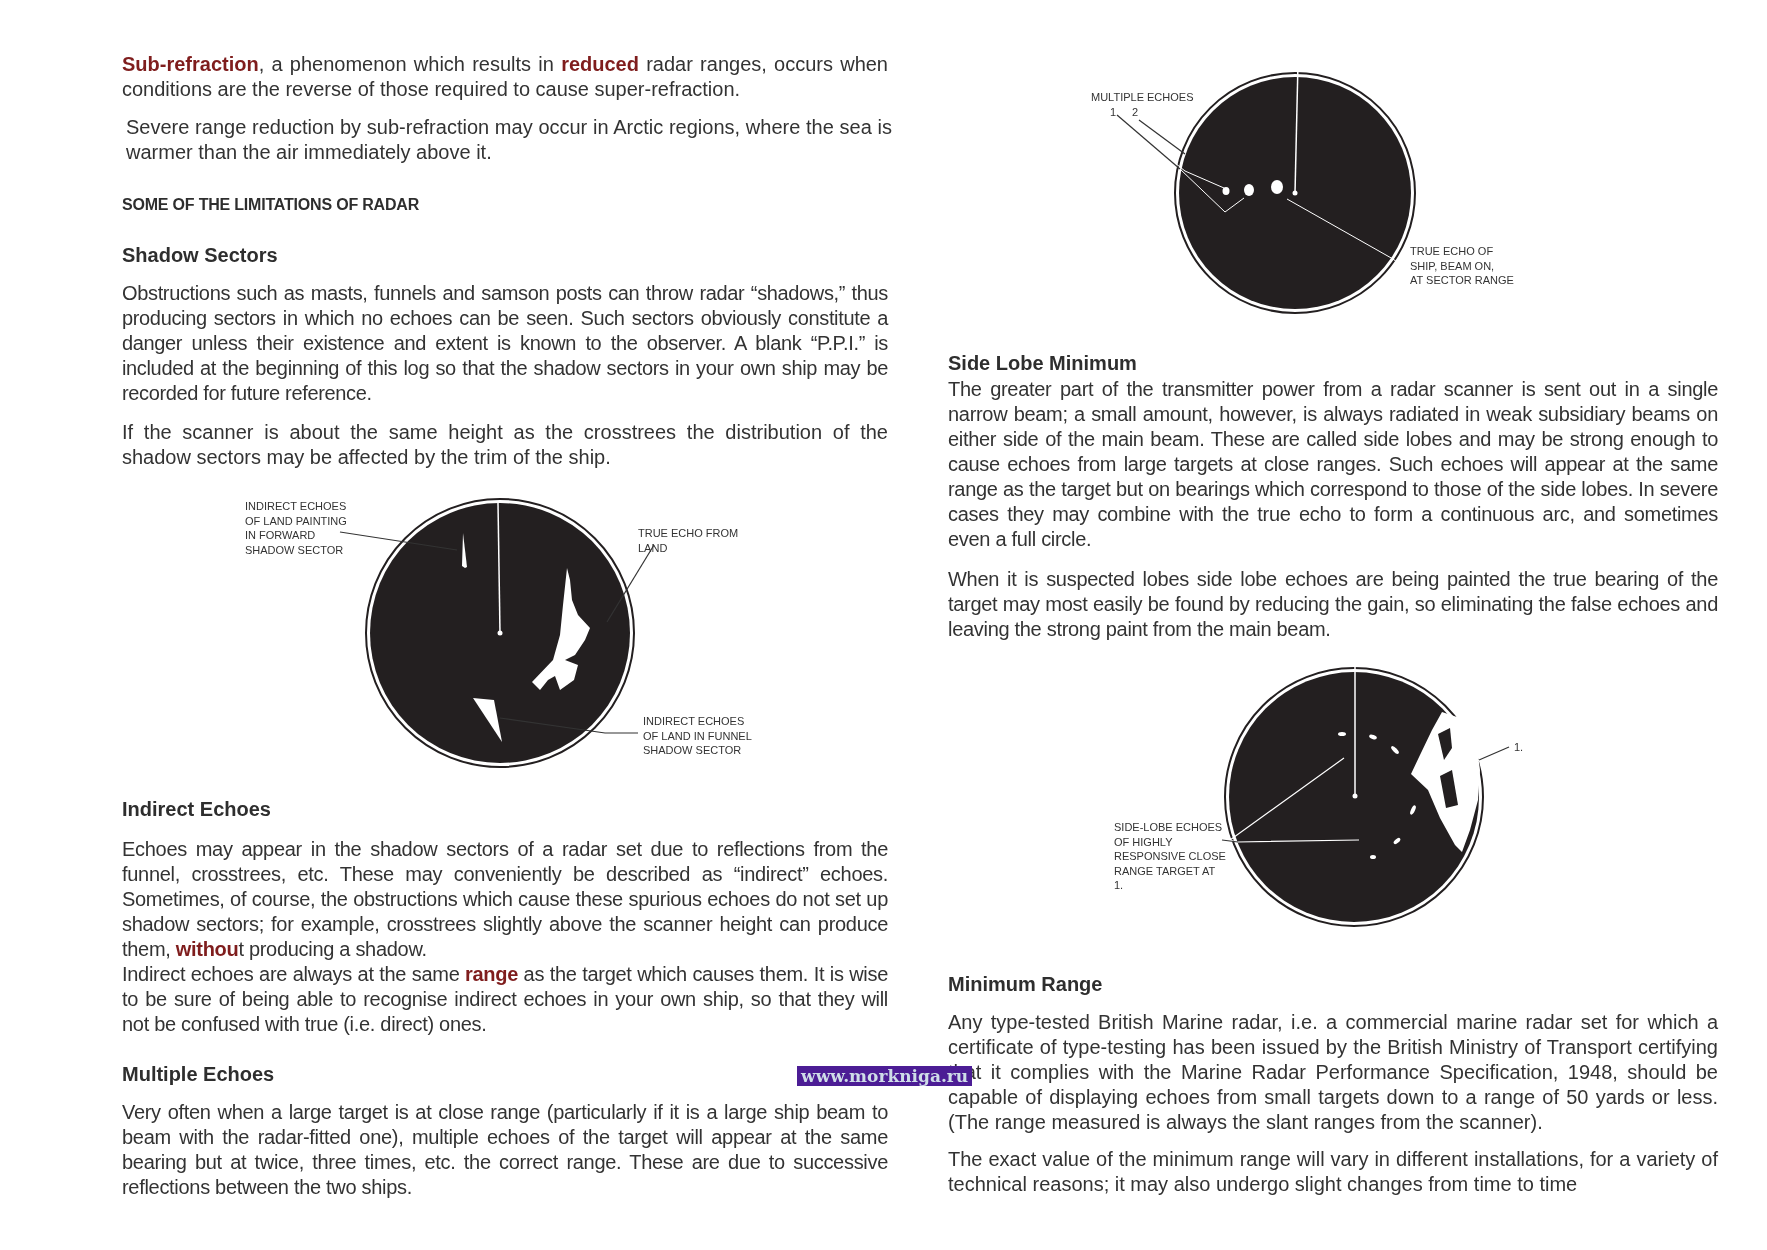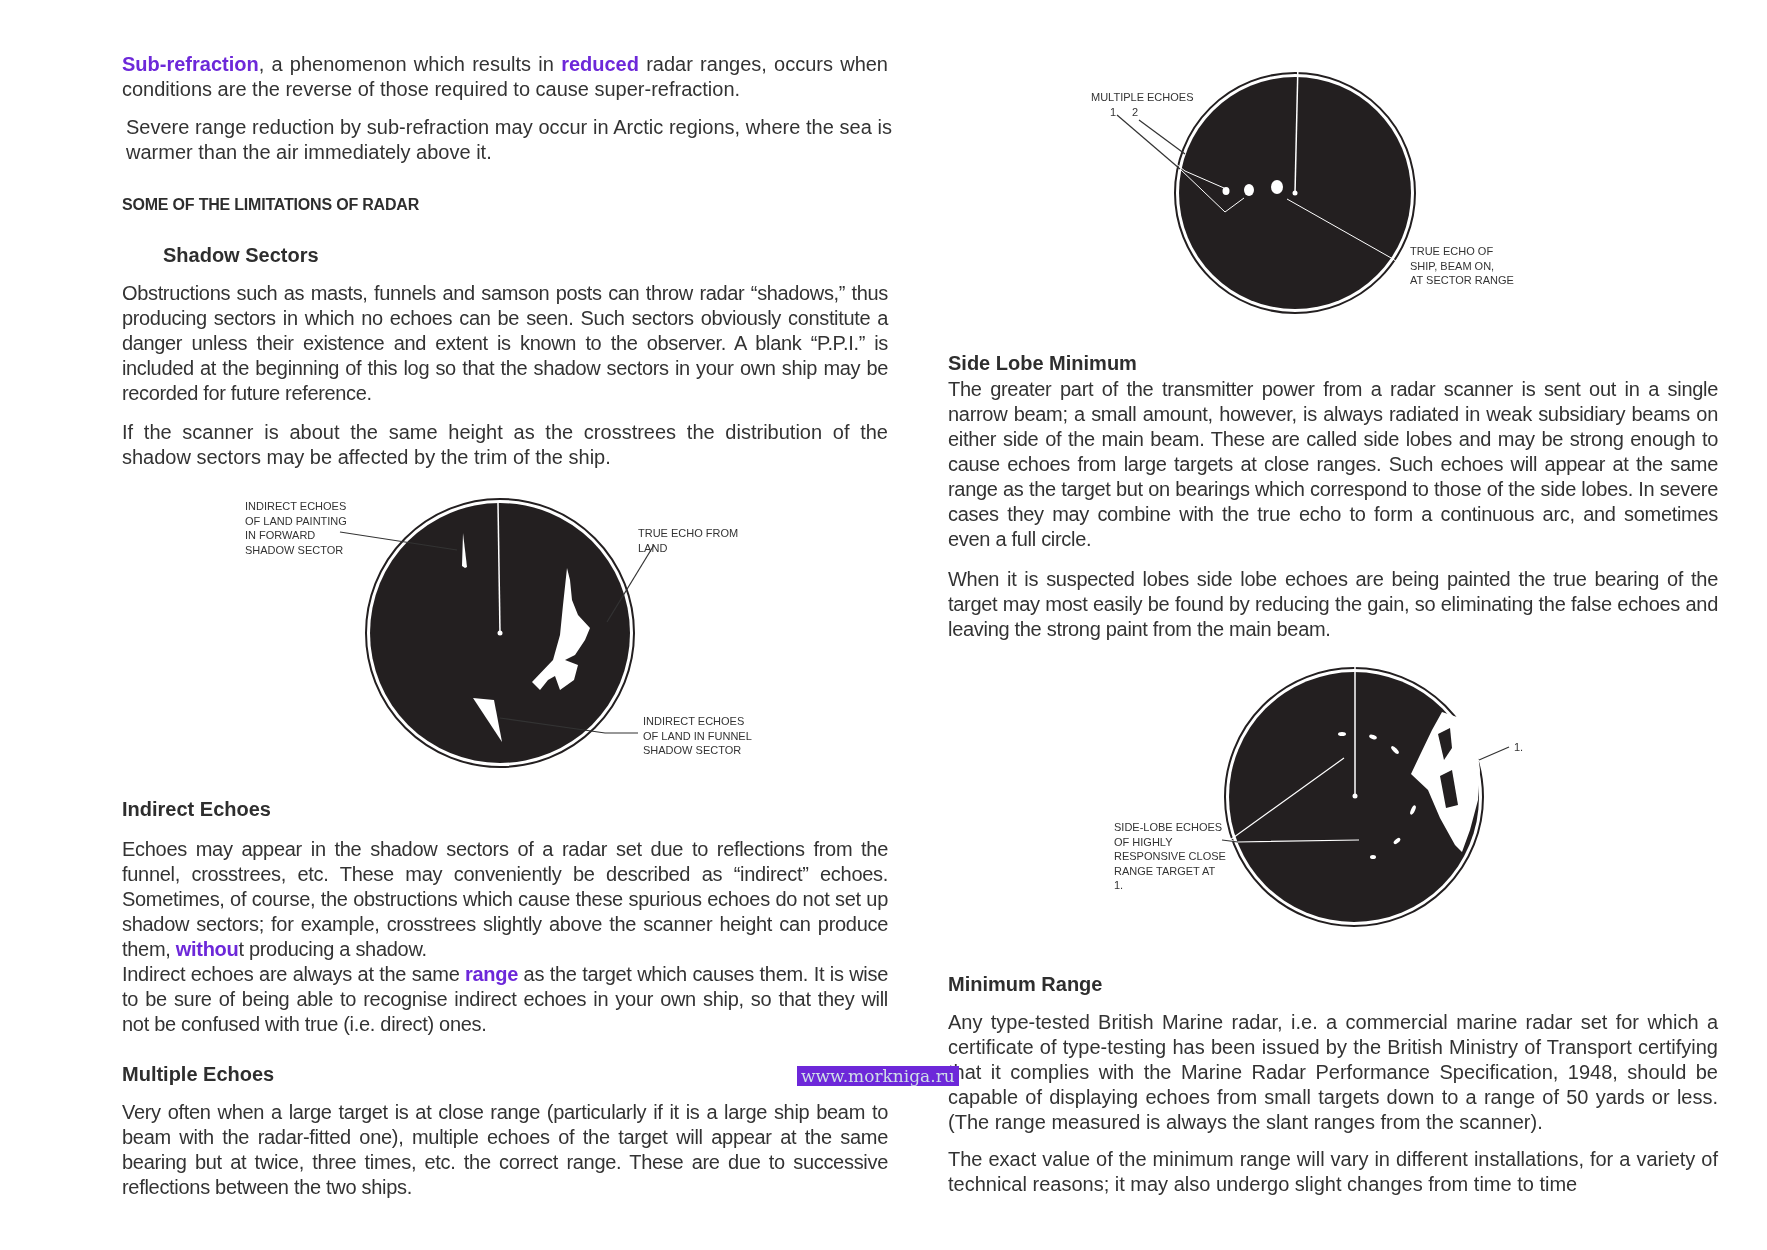--- a/index.html
+++ b/index.html
@@ -5,38 +5,38 @@
   html, body { margin: 0; padding: 0; background: #ffffff; }
   body { width: 1767px; height: 1250px; position: relative; overflow: hidden;
          font-family: "Liberation Sans", sans-serif; color: #333333; }
   .col { position: absolute; font-size: 20px; line-height: 25px; }
   .left { left: 122px; width: 766px; }
   .right { left: 948px; width: 770px; }
   p { margin: 0; text-align: justify; }
   .para { position: absolute; }
   h2 { margin: 0; font-size: 16px; font-weight: bold; letter-spacing: -0.2px; color: #2e2e2e; }
   h3 { margin: 0; font-size: 20px; font-weight: bold; color: #2e2e2e; }
-  b { color: #6d28d9; }
+  b { color: #7f1d1d; }
   .label { position: absolute; font-size: 11px; line-height: 14.5px; color: #333; white-space: pre; }
   svg.radar { position: absolute; left: 0; top: 0; }
   .watermark { position: absolute; left: 797px; top: 1066px; font-family: "DejaVu Serif", serif;
-               font-weight: normal; font-size: 17px; color: #cfdde8; background: #6d28d9; padding: 0 4px; }
+               font-weight: bold; font-size: 17px; color: #cfdde8; background: #4c1d95; padding: 0 4px; }
 </style>
 </head>
 <body>
 
 <div class="col left">
   <div class="para" style="top:52px;left:0;width:766px;">
     <p><b>Sub-refraction</b><span>, a phenomenon which results in </span><b>reduced</b><span> radar ranges, occurs when conditions are the reverse of those required to cause super-refraction.</span></p>
   </div>
   <div class="para" style="top:115px;left:4px;width:766px;">
     <p>Severe range reduction by sub-refraction may occur in Arctic regions, where the sea is warmer than the air immediately above it.</p>
   </div>
   <h2 class="para" style="top:192px;left:0;">SOME OF THE LIMITATIONS OF RADAR</h2>
-  <h3 class="para" style="top:243px;left:0;margin-left:41px;">Shadow Sectors</h3>
+  <h3 class="para" style="top:243px;left:0;">Shadow Sectors</h3>
   <div class="para" style="top:281px;left:0;width:766px;letter-spacing:-0.35px;">
     <p>Obstructions such as masts, funnels and samson posts can throw radar “shadows,” thus producing sectors in which no echoes can be seen. Such sectors obviously constitute a danger unless their existence and extent is known to the observer. A blank “P.P.I.” is included at the beginning of this log so that the shadow sectors in your own ship may be recorded for future reference.</p>
   </div>
   <div class="para" style="top:420px;left:0;width:766px;">
     <p>If the scanner is about the same height as the crosstrees the distribution of the shadow sectors may be affected by the trim of the ship.</p>
   </div>
 
   <h3 class="para" style="top:797px;left:0;">Indirect Echoes</h3>
   <div class="para" style="top:837px;left:0;width:766px;letter-spacing:-0.3px;">
     <p><span>Echoes may appear in the shadow sectors of a radar set due to reflections from the funnel, crosstrees, etc. These may conveniently be described as “indirect” echoes. Sometimes, of course, the obstructions which cause these spurious echoes do not set up shadow sectors; for example, crosstrees slightly above the scanner height can produce them, </span><b>withou</b><span>t producing a shadow.</span></p>

